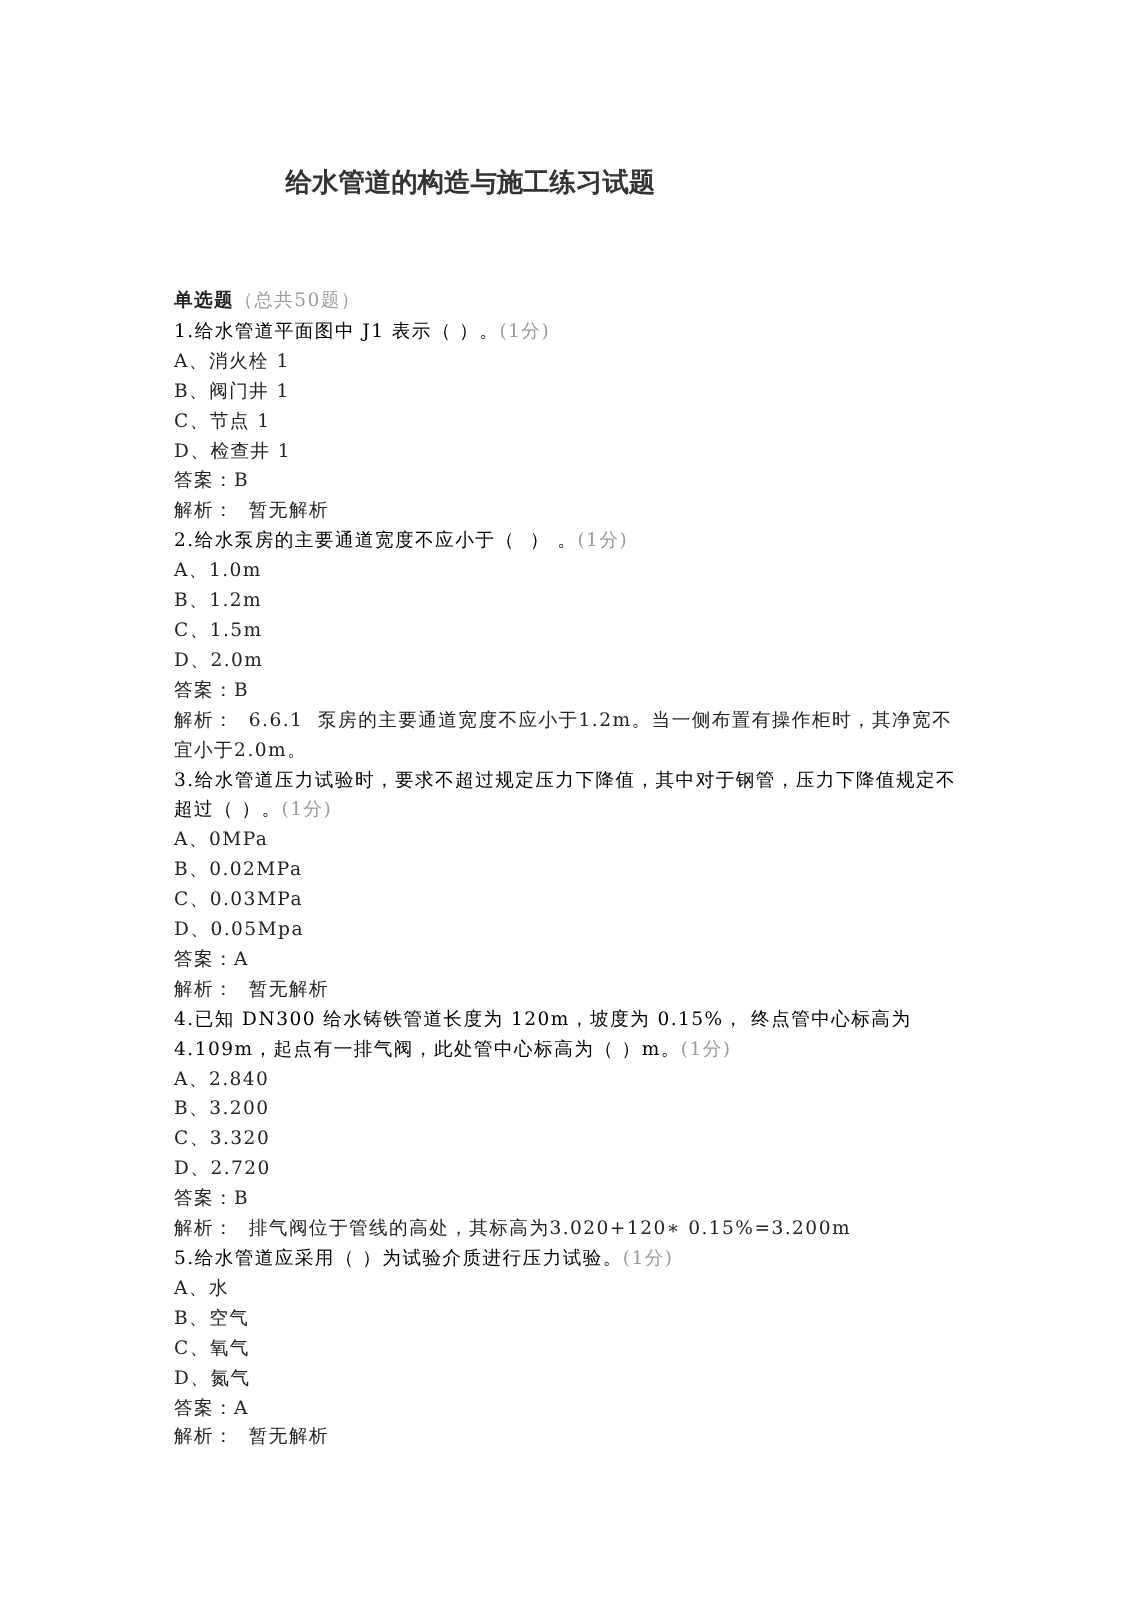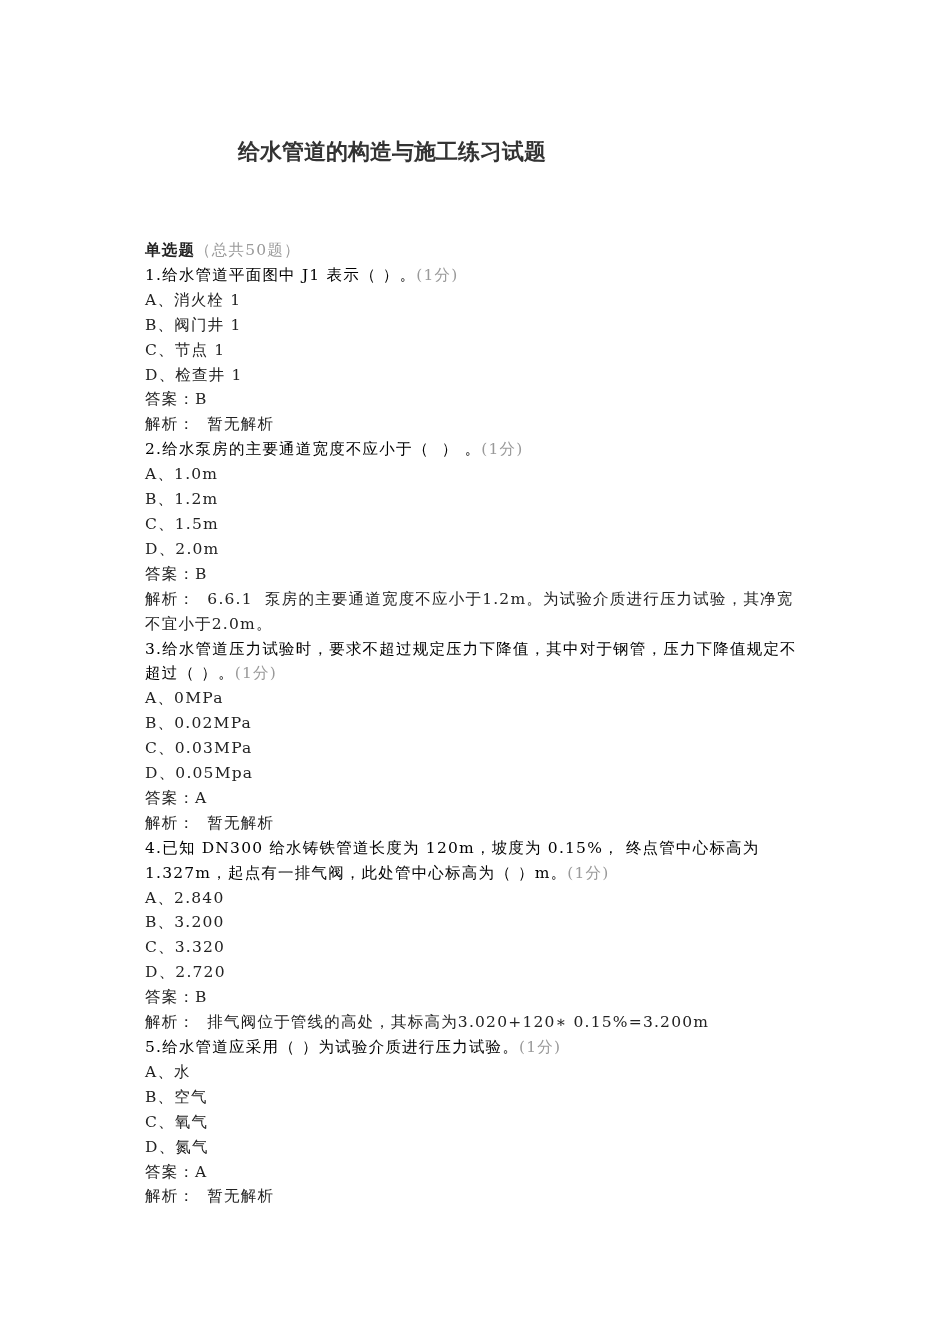--- a/index.html
+++ b/index.html
@@ -71,35 +71,35 @@
     <p class="line">解析：  暂无解析</p>
   </div>
 
   <div>
     <p class="line"><span class="question-text">2.给水泵房的主要通道宽度不应小于（  ） 。</span><span class="muted">(1分)</span></p>
     <p class="line">A、1.0m</p>
     <p class="line">B、1.2m</p>
     <p class="line">C、1.5m</p>
     <p class="line">D、2.0m</p>
     <p class="line">答案：B</p>
-    <p class="line">解析：  6.6.1  泵房的主要通道宽度不应小于1.2m。为试验介质进行压力试验，其净宽不宜小于2.0m。</p>
+    <p class="line">解析：  6.6.1  泵房的主要通道宽度不应小于1.2m。当一侧布置有操作柜时，其净宽不宜小于2.0m。</p>
   </div>
 
   <div>
     <p class="line"><span class="question-text">3.给水管道压力试验时，要求不超过规定压力下降值，其中对于钢管，压力下降值规定不超过（ ）。</span><span class="muted">(1分)</span></p>
     <p class="line">A、0MPa</p>
     <p class="line">B、0.02MPa</p>
     <p class="line">C、0.03MPa</p>
     <p class="line">D、0.05Mpa</p>
     <p class="line">答案：A</p>
     <p class="line">解析：  暂无解析</p>
   </div>
 
   <div>
-    <p class="line"><span class="question-text">4.已知 DN300 给水铸铁管道长度为 120m，坡度为 0.15%， 终点管中心标高为 1.327m，起点有一排气阀，此处管中心标高为（ ）m。</span><span class="muted">(1分)</span></p>
+    <p class="line"><span class="question-text">4.已知 DN300 给水铸铁管道长度为 120m，坡度为 0.15%， 终点管中心标高为 4.109m，起点有一排气阀，此处管中心标高为（ ）m。</span><span class="muted">(1分)</span></p>
     <p class="line">A、2.840</p>
     <p class="line">B、3.200</p>
     <p class="line">C、3.320</p>
     <p class="line">D、2.720</p>
     <p class="line">答案：B</p>
     <p class="line">解析：  排气阀位于管线的高处，其标高为3.020+120∗ 0.15%=3.200m</p>
   </div>
 
   <div>
     <p class="line"><span class="question-text">5.给水管道应采用（ ）为试验介质进行压力试验。</span><span class="muted">(1分)</span></p>

